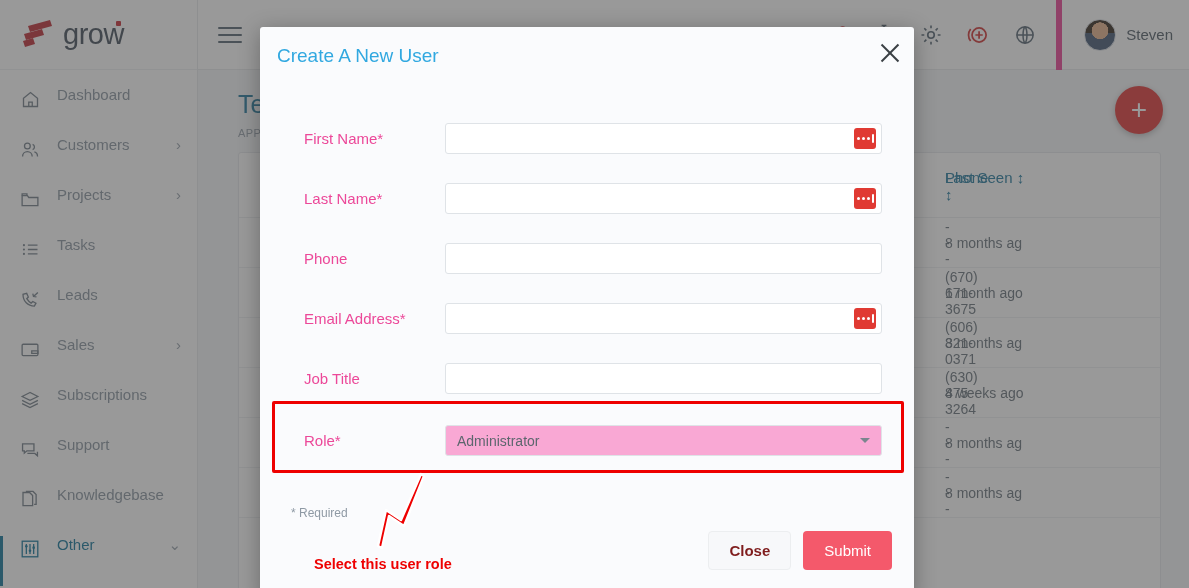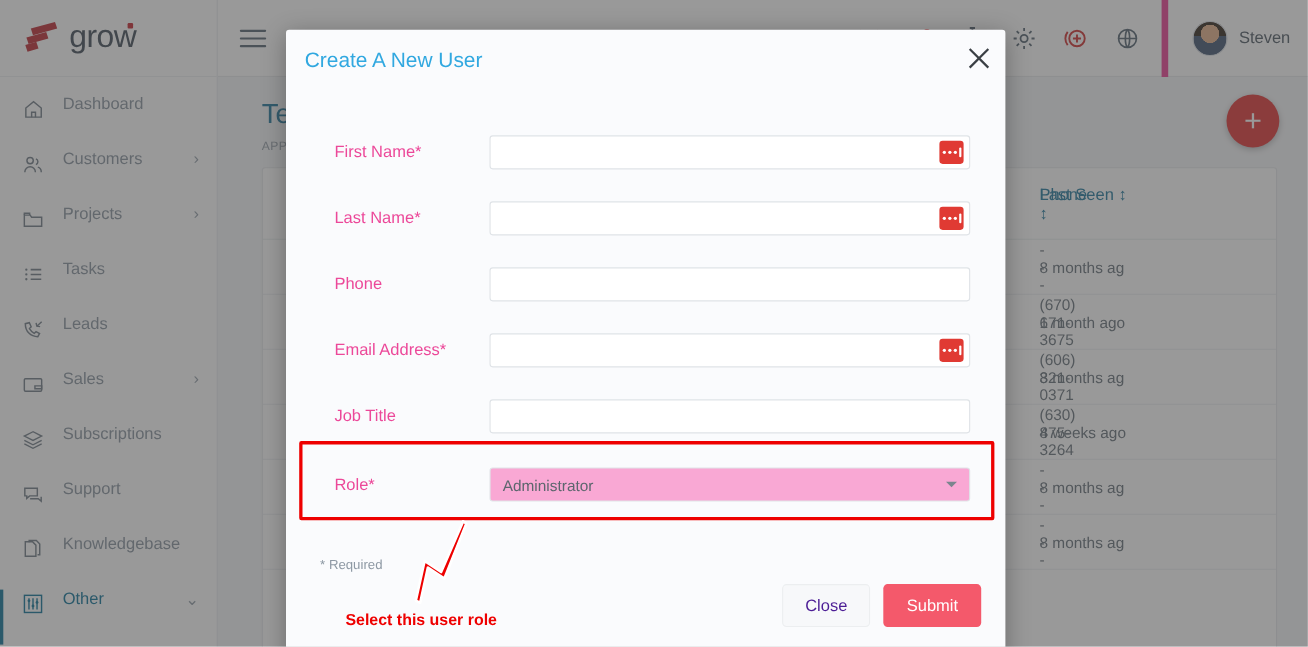--- a/index.html
+++ b/index.html
@@ -163,21 +163,21 @@
   .annot-arrow { position: absolute; left: 372px; top: 472px; z-index: 71; }
 
   .modal-actions {
     position: absolute; left: 260px; top: 531px; width: 654px;
     display: flex; justify-content: flex-end; gap: 12px; padding-right: 22px; z-index: 61;
   }
   .btn {
     border: none; border-radius: 4px; font-size: 15px; cursor: pointer;
     font-family: "Liberation Sans", sans-serif;
   }
-  .btn-close { background: #f7f8fa; color: #4c1d95; padding: 8px 20px; border: 1px solid #eceef0; }
+  .btn-close { background: #f7f8fa; color: #7f1d1d; padding: 8px 20px; border: 1px solid #eceef0; font-weight: bold; }
   .btn-submit { background: #f4596b; color: #fff; padding: 11px 21px; }
 
   svg { display: block; }
 </style>
 </head>
 <body>
 
 <div id="app">
 
   <div class="sidebar">

